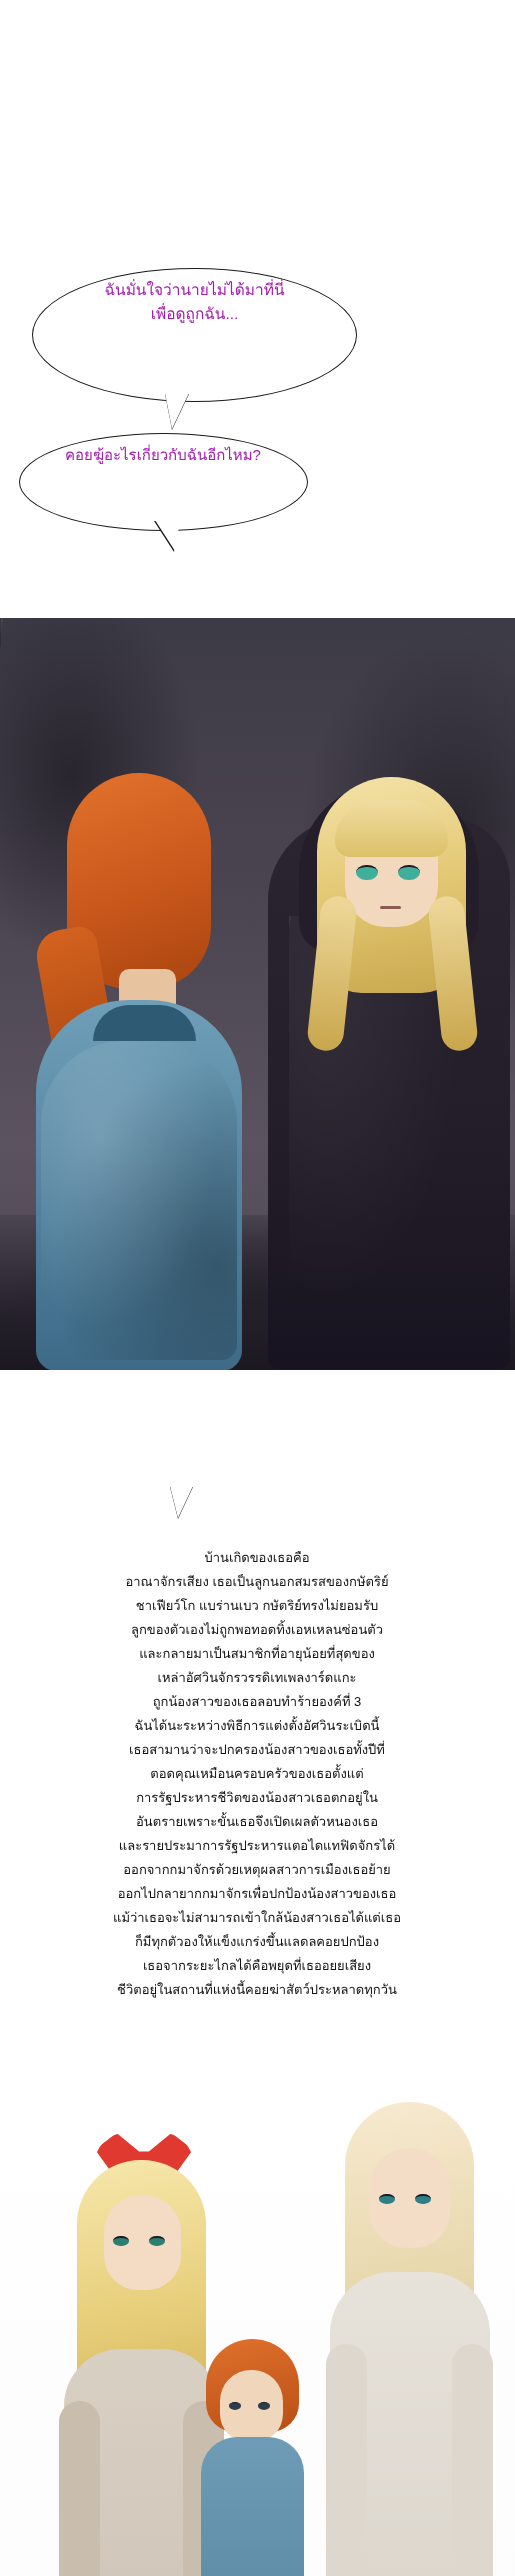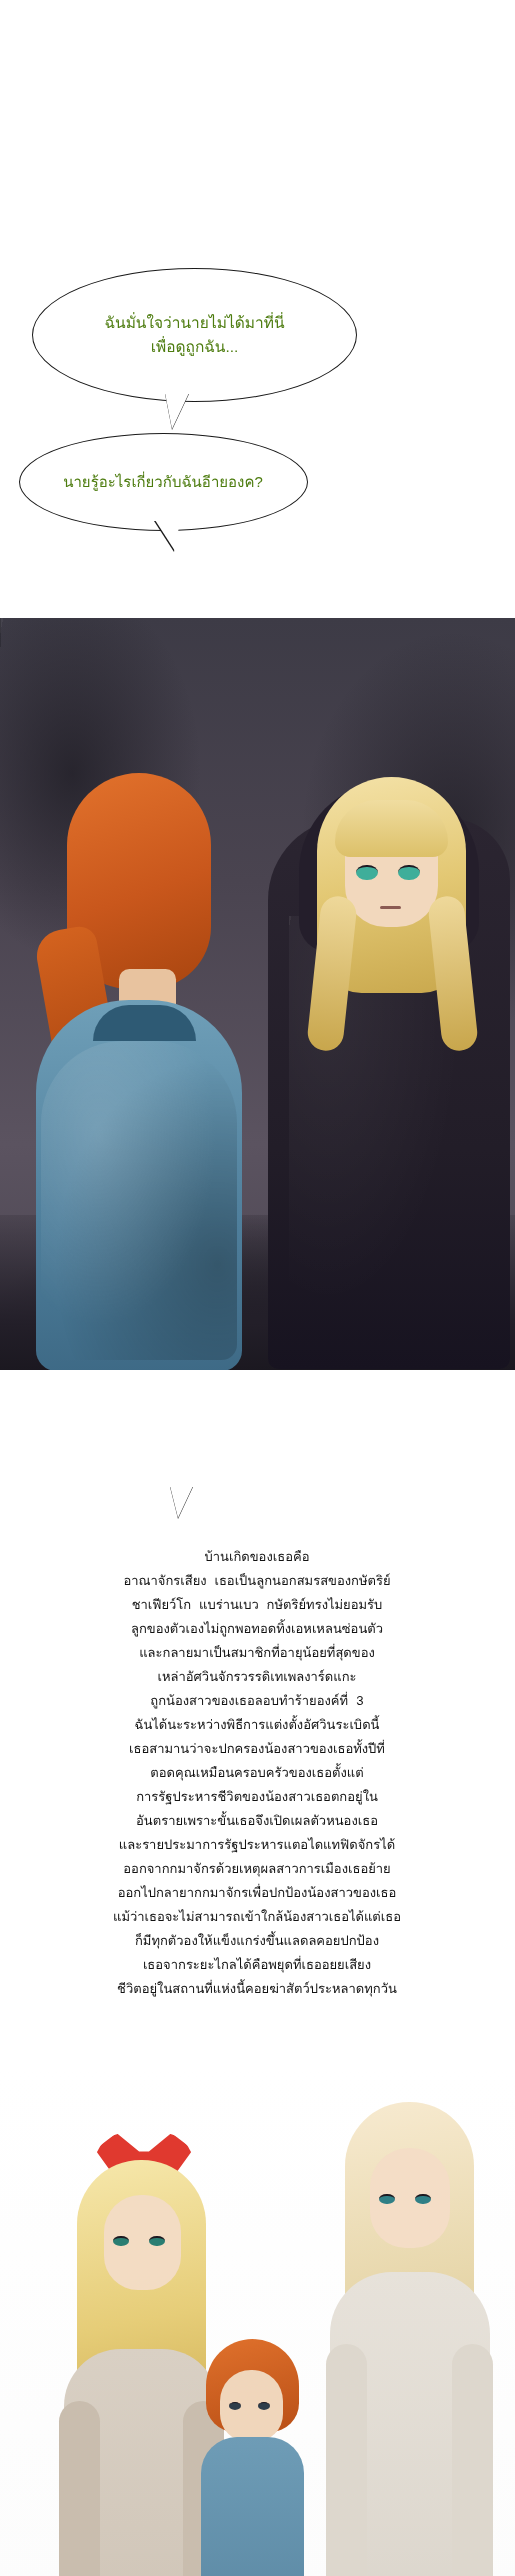--- a/index.html
+++ b/index.html
@@ -18,25 +18,25 @@
     overflow: hidden;
   }
 
   
   .bubble {
     position: absolute;
     background: #ffffff;
     border: 1.5px solid #1a1a1a;
     border-radius: 50% / 50%;
     display: flex;
-    align-items: center;
+    align-items: flex-start;
     justify-content: center;
     text-align: center;
     box-sizing: border-box;
-    color: #4d7c0f;
+    color: #a21caf;
     line-height: 1.55;
     padding: 9.3px 15.5px;
   }
   .bubble p {
     margin: 0;
     white-space: pre-line;
   }
   .tail {
     position: absolute;
     width: 0;
@@ -89,21 +89,20 @@
     filter: drop-shadow(0px 1px 0px #1a1a1a);
     z-index: 3;
   }
 
   
   .panel {
     position: absolute;
     left: 0;
     width: 515px;
     overflow: hidden;
-    font-family: Liberation Mono, monospace;
   }
 
   
   #panel-1 {
     top: 618px;
     height: 752px;
     background: linear-gradient(180deg, #3d3b46 0%, #4a4450 35%, #5b5360 70%, #4a4450 100%);
   }
   .cave-wall {
     position: absolute;
@@ -435,21 +434,21 @@
 
 <div class="page">
 
   <div class="bubble" id="bubble-1">
     <p>ฉันมั่นใจว่านายไม่ได้มาที่นี่
 เพื่อดูถูกฉัน...</p>
   </div>
   <div class="tail" id="bubble-1-tail"></div>
 
   <div class="bubble" id="bubble-2">
-    <p>นายรู้อะไรเกี่ยวกับฉันอีายองค?</p>
+    <p>คอยฆู้อะไรเกี่ยวกับฉันอีกไหม?</p>
   </div>
   <div class="tail" id="bubble-2-tail"></div>
 
   <div class="panel" id="panel-1">
     <div class="cave-wall"></div>
     <div class="cave-streaks"></div>
     <div class="cave-floor"></div>
 
     <div id="char-left">
       <div class="hair"></div>

